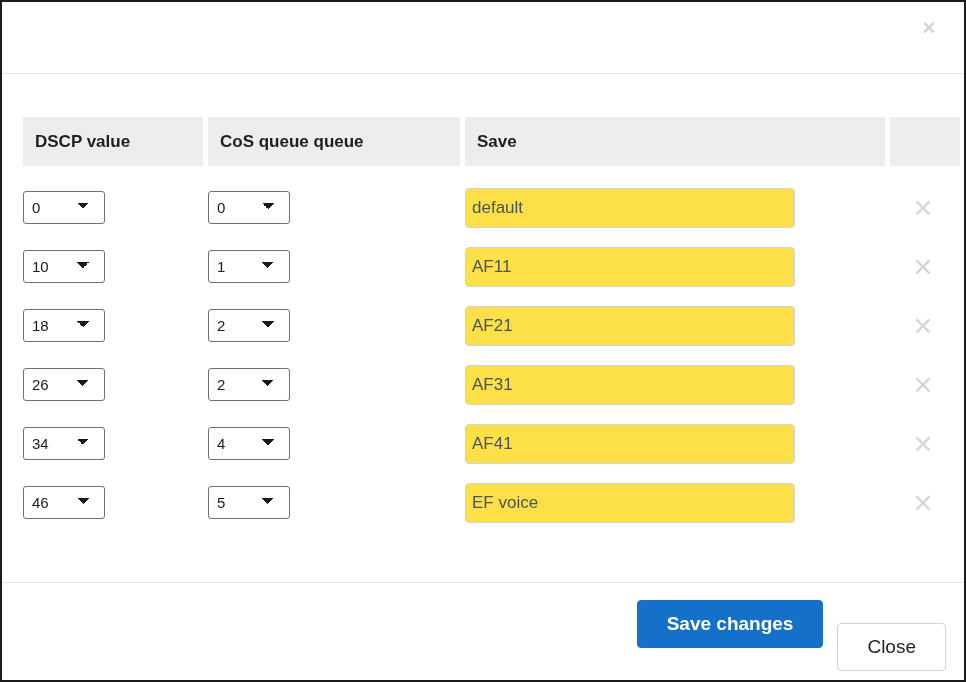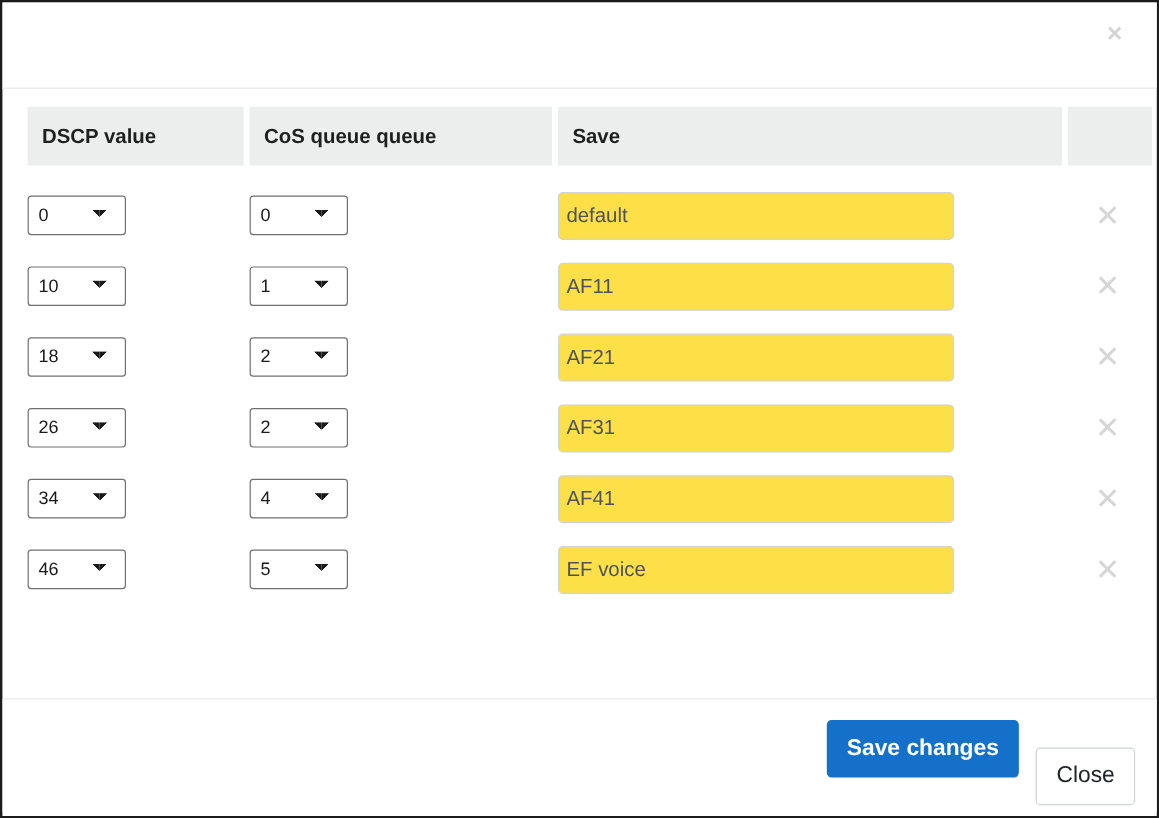--- a/index.html
+++ b/index.html
@@ -65,21 +65,21 @@
     position: relative;
     padding: 0;
     height: 509px;
     box-sizing: border-box;
     border-bottom: 1px solid #e3e6e8;
   }
 
   .map-table {
     position: absolute;
     left: 16px;
-    top: 15px;
+    top: 43px;
     width: 936px;
     border-collapse: separate;
     border-spacing: 5px 0;
     table-layout: fixed;
   }
   .map-table th {
     background: #eceded;
     text-align: left;
     font-size: 17px;
     font-weight: bold;
@@ -189,21 +189,21 @@
     right: 18px;
     top: 17px;
     display: flex;
     gap: 14px;
   }
   .btn {
     font-family: "Liberation Sans", sans-serif;
     font-size: 19px;
     border-radius: 4px;
     cursor: pointer;
-    padding: 0 16px;
+    padding: 0 29px;
     height: 48px;
     box-sizing: border-box;
   }
   .btn-primary {
     background: #1470c8;
     border: 1px solid #1470c8;
     color: #ffffff;
     font-weight: bold;
   }
   .btn-secondary {

